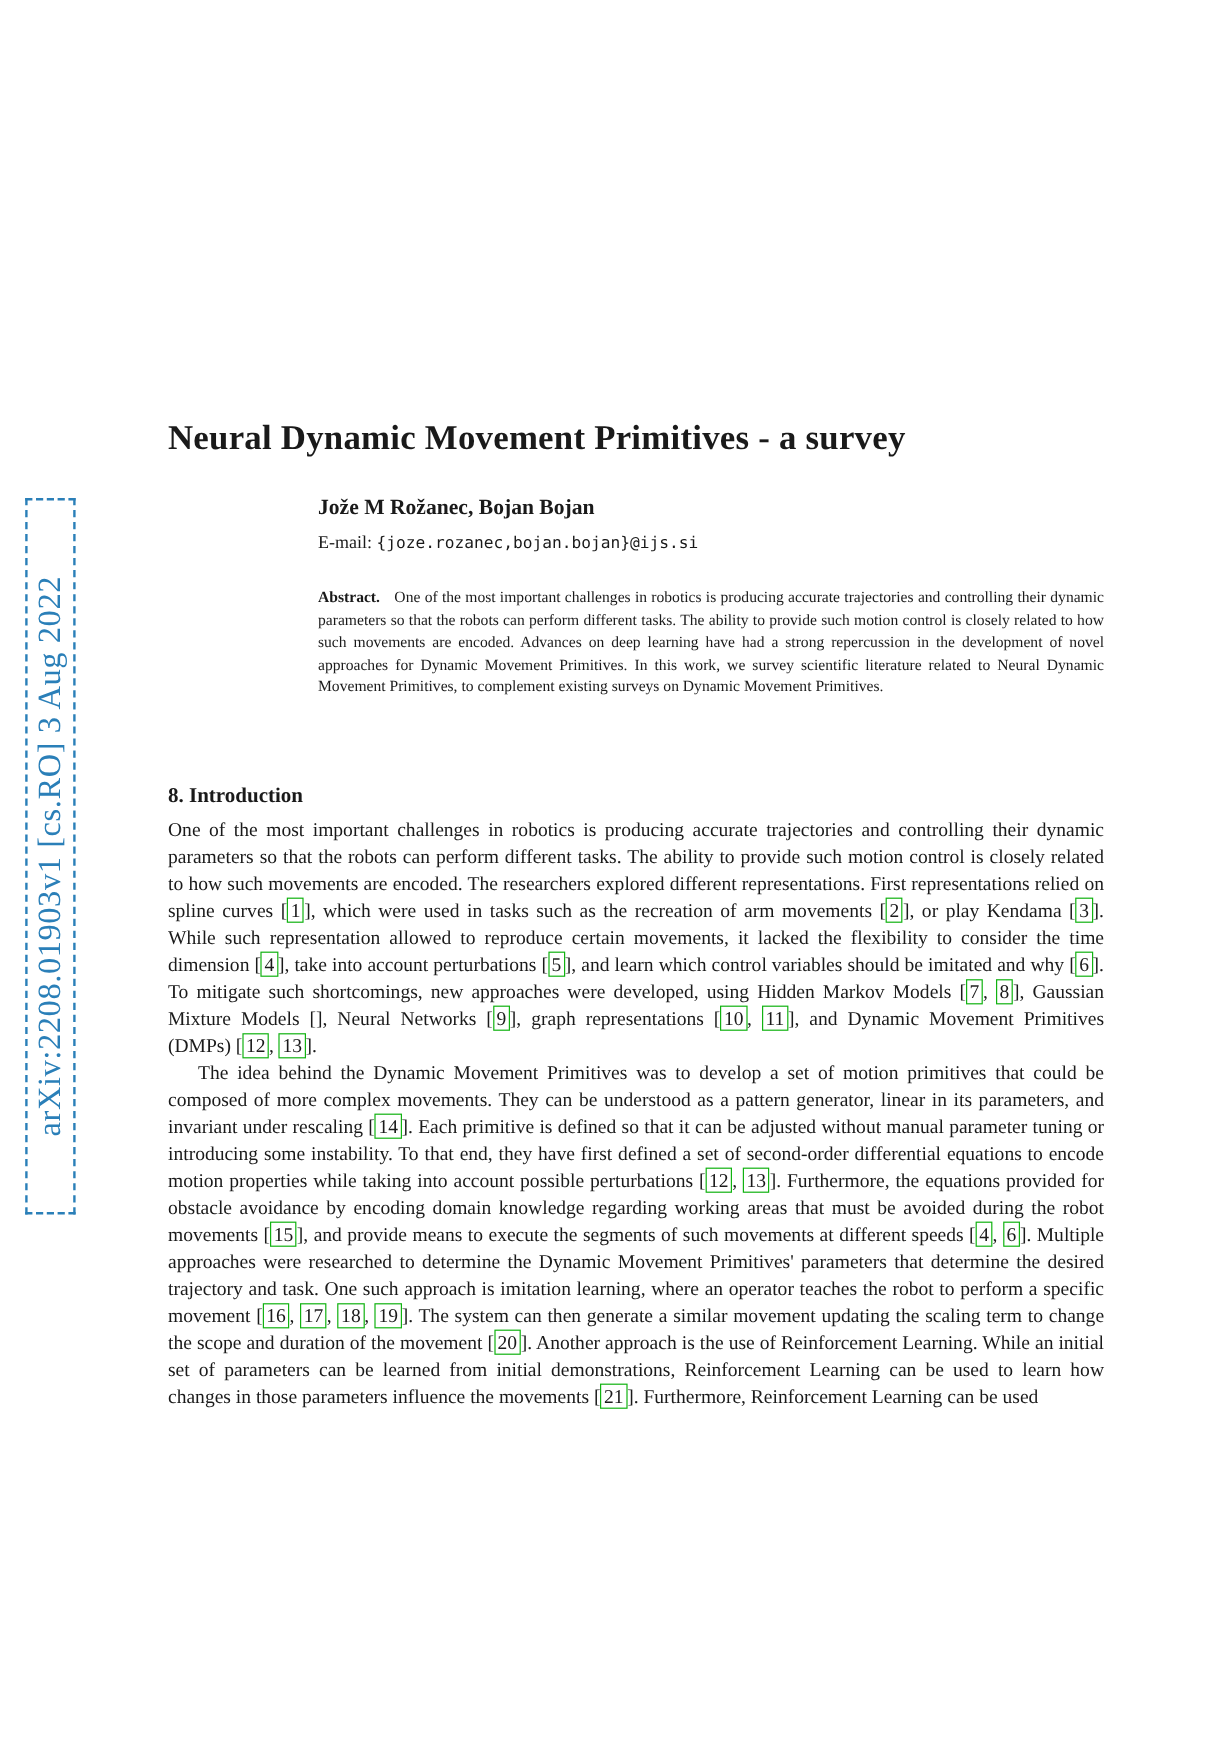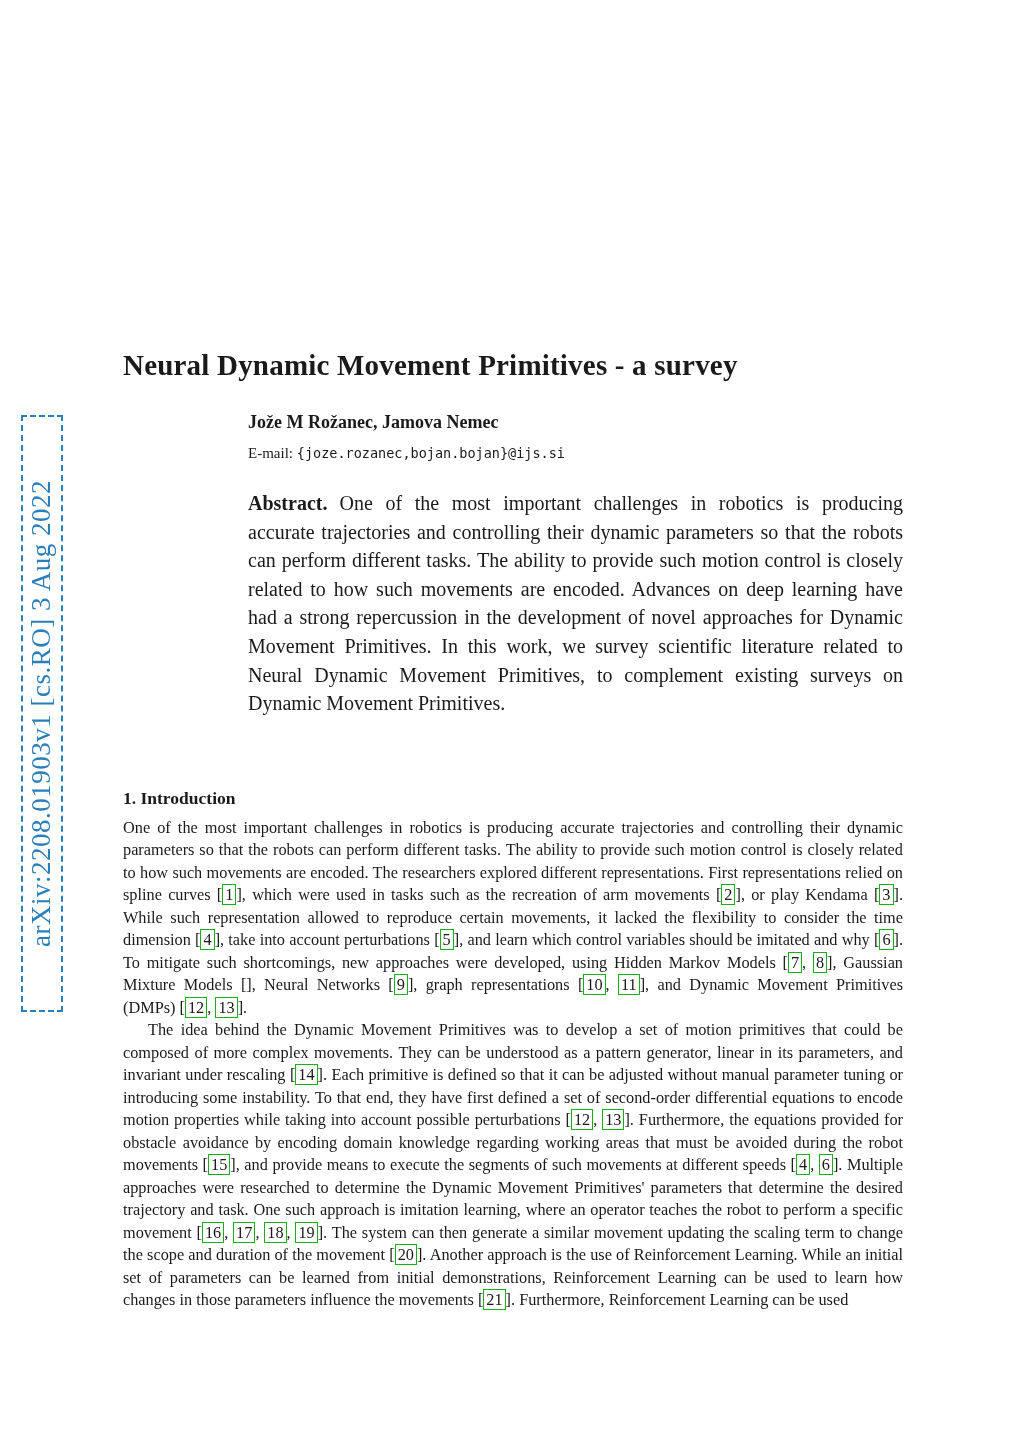--- a/index.html
+++ b/index.html
@@ -25,21 +25,21 @@
     border: 2px dashed var(--stamp-color, #2a7fb8);
     color: var(--stamp-color, #2a7fb8);
     text-align: center;
     font-size: 27px;
     line-height: 37px;
     letter-spacing: 0.5px;
     white-space: nowrap;
   }
   .main {
     position: absolute;
-    left: 123px;
+    left: 140px;
     top: 349px;
     width: 780px;
   }
   .title {
     margin: 0;
     font-size: 29px;
     font-weight: bold;
     letter-spacing: 0.2px;
   }
   .author-block { margin-left: 125px; }
@@ -49,21 +49,21 @@
     font-weight: bold;
   }
   .affiliation { margin-top: 10px; font-size: 15px; }
   .email-line  { margin-top: 12px; font-size: 15px; }
   .email {
     font-family: "DejaVu Sans Mono", monospace;
     font-size: 13.5px;
   }
   .abstract {
     margin: 27px 0 0 0;
-    font-size: 20px;
+    font-size: 13px;
     line-height: 1.43;
     text-align: justify;
   }
   .abs-label { font-weight: bold; margin-right: 12px; }
   .section-heading {
     margin: 70px 0 8px 0;
     font-size: 17.5px;
     font-weight: bold;
   }
   .body-text p {
@@ -85,31 +85,31 @@
 
   <div class="arxiv-stamp">
     <span>arXiv:2208.01903v1 [cs.RO] 3 Aug 2022</span>
   </div>
 
   <div class="main">
 
     <h1 class="title">Neural Dynamic Movement Primitives - a survey</h1>
 
     <div class="author-block">
-      <div class="authors">Jože M Rožanec, Jamova Nemec</div>
+      <div class="authors">Jože M Rožanec, Bojan Bojan</div>
       <div class="email-line">
         <span>E-mail:</span>
         <span class="email">{joze.rozanec,bojan.bojan}@ijs.si</span>
       </div>
       <p class="abstract">
         <span class="abs-label">Abstract.</span><span>One of the most important challenges in robotics is producing accurate trajectories and controlling their dynamic parameters so that the robots can perform different tasks. The ability to provide such motion control is closely related to how such movements are encoded. Advances on deep learning have had a strong repercussion in the development of novel approaches for Dynamic Movement Primitives. In this work, we survey scientific literature related to Neural Dynamic Movement Primitives, to complement existing surveys on Dynamic Movement Primitives.</span>
       </p>
     </div>
 
-    <h2 class="section-heading">1. Introduction</h2>
+    <h2 class="section-heading">8. Introduction</h2>
 
     <div class="body-text">
         <p>One of the most important challenges in robotics is producing accurate trajectories and controlling their dynamic parameters so that the robots can perform different tasks. The ability to provide such motion control is closely related to how such movements are encoded. The researchers explored different representations. First representations relied on spline curves [<span class="cite">1</span>], which were used in tasks such as the recreation of arm movements [<span class="cite">2</span>], or play Kendama [<span class="cite">3</span>]. While such representation allowed to reproduce certain movements, it lacked the flexibility to consider the time dimension [<span class="cite">4</span>], take into account perturbations [<span class="cite">5</span>], and learn which control variables should be imitated and why [<span class="cite">6</span>]. To mitigate such shortcomings, new approaches were developed, using Hidden Markov Models [<span class="cite">7</span>, <span class="cite">8</span>], Gaussian Mixture Models [], Neural Networks [<span class="cite">9</span>], graph representations [<span class="cite">10</span>, <span class="cite">11</span>], and Dynamic Movement Primitives (DMPs) [<span class="cite">12</span>, <span class="cite">13</span>].</p>
         <p>The idea behind the Dynamic Movement Primitives was to develop a set of motion primitives that could be composed of more complex movements. They can be understood as a pattern generator, linear in its parameters, and invariant under rescaling [<span class="cite">14</span>]. Each primitive is defined so that it can be adjusted without manual parameter tuning or introducing some instability. To that end, they have first defined a set of second-order differential equations to encode motion properties while taking into account possible perturbations [<span class="cite">12</span>, <span class="cite">13</span>]. Furthermore, the equations provided for obstacle avoidance by encoding domain knowledge regarding working areas that must be avoided during the robot movements [<span class="cite">15</span>], and provide means to execute the segments of such movements at different speeds [<span class="cite">4</span>, <span class="cite">6</span>]. Multiple approaches were researched to determine the Dynamic Movement Primitives' parameters that determine the desired trajectory and task. One such approach is imitation learning, where an operator teaches the robot to perform a specific movement [<span class="cite">16</span>, <span class="cite">17</span>, <span class="cite">18</span>, <span class="cite">19</span>]. The system can then generate a similar movement updating the scaling term to change the scope and duration of the movement [<span class="cite">20</span>]. Another approach is the use of Reinforcement Learning. While an initial set of parameters can be learned from initial demonstrations, Reinforcement Learning can be used to learn how changes in those parameters influence the movements [<span class="cite">21</span>]. Furthermore, Reinforcement Learning can be used</p>
       </div>
 
   </div>
 </div>
 
 </body></html>

